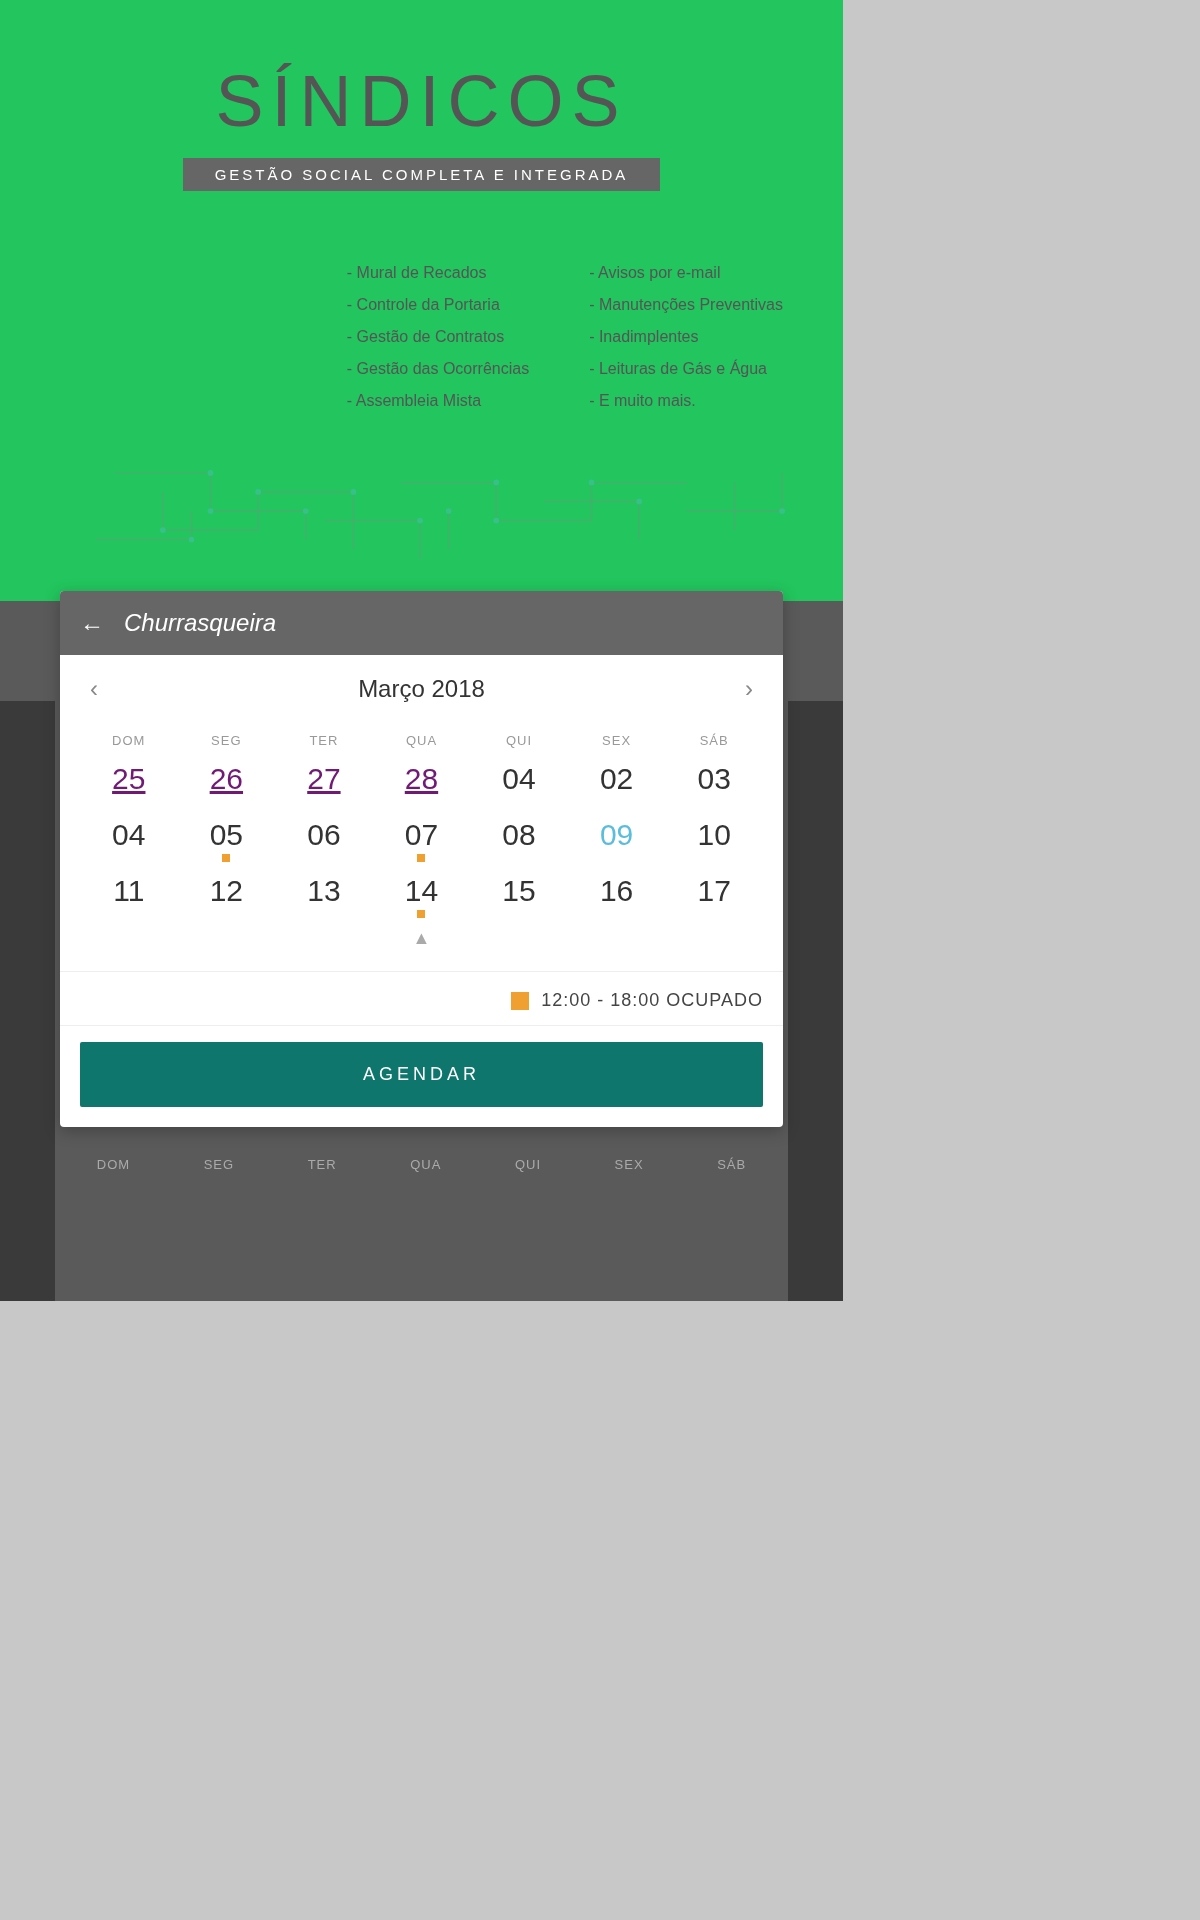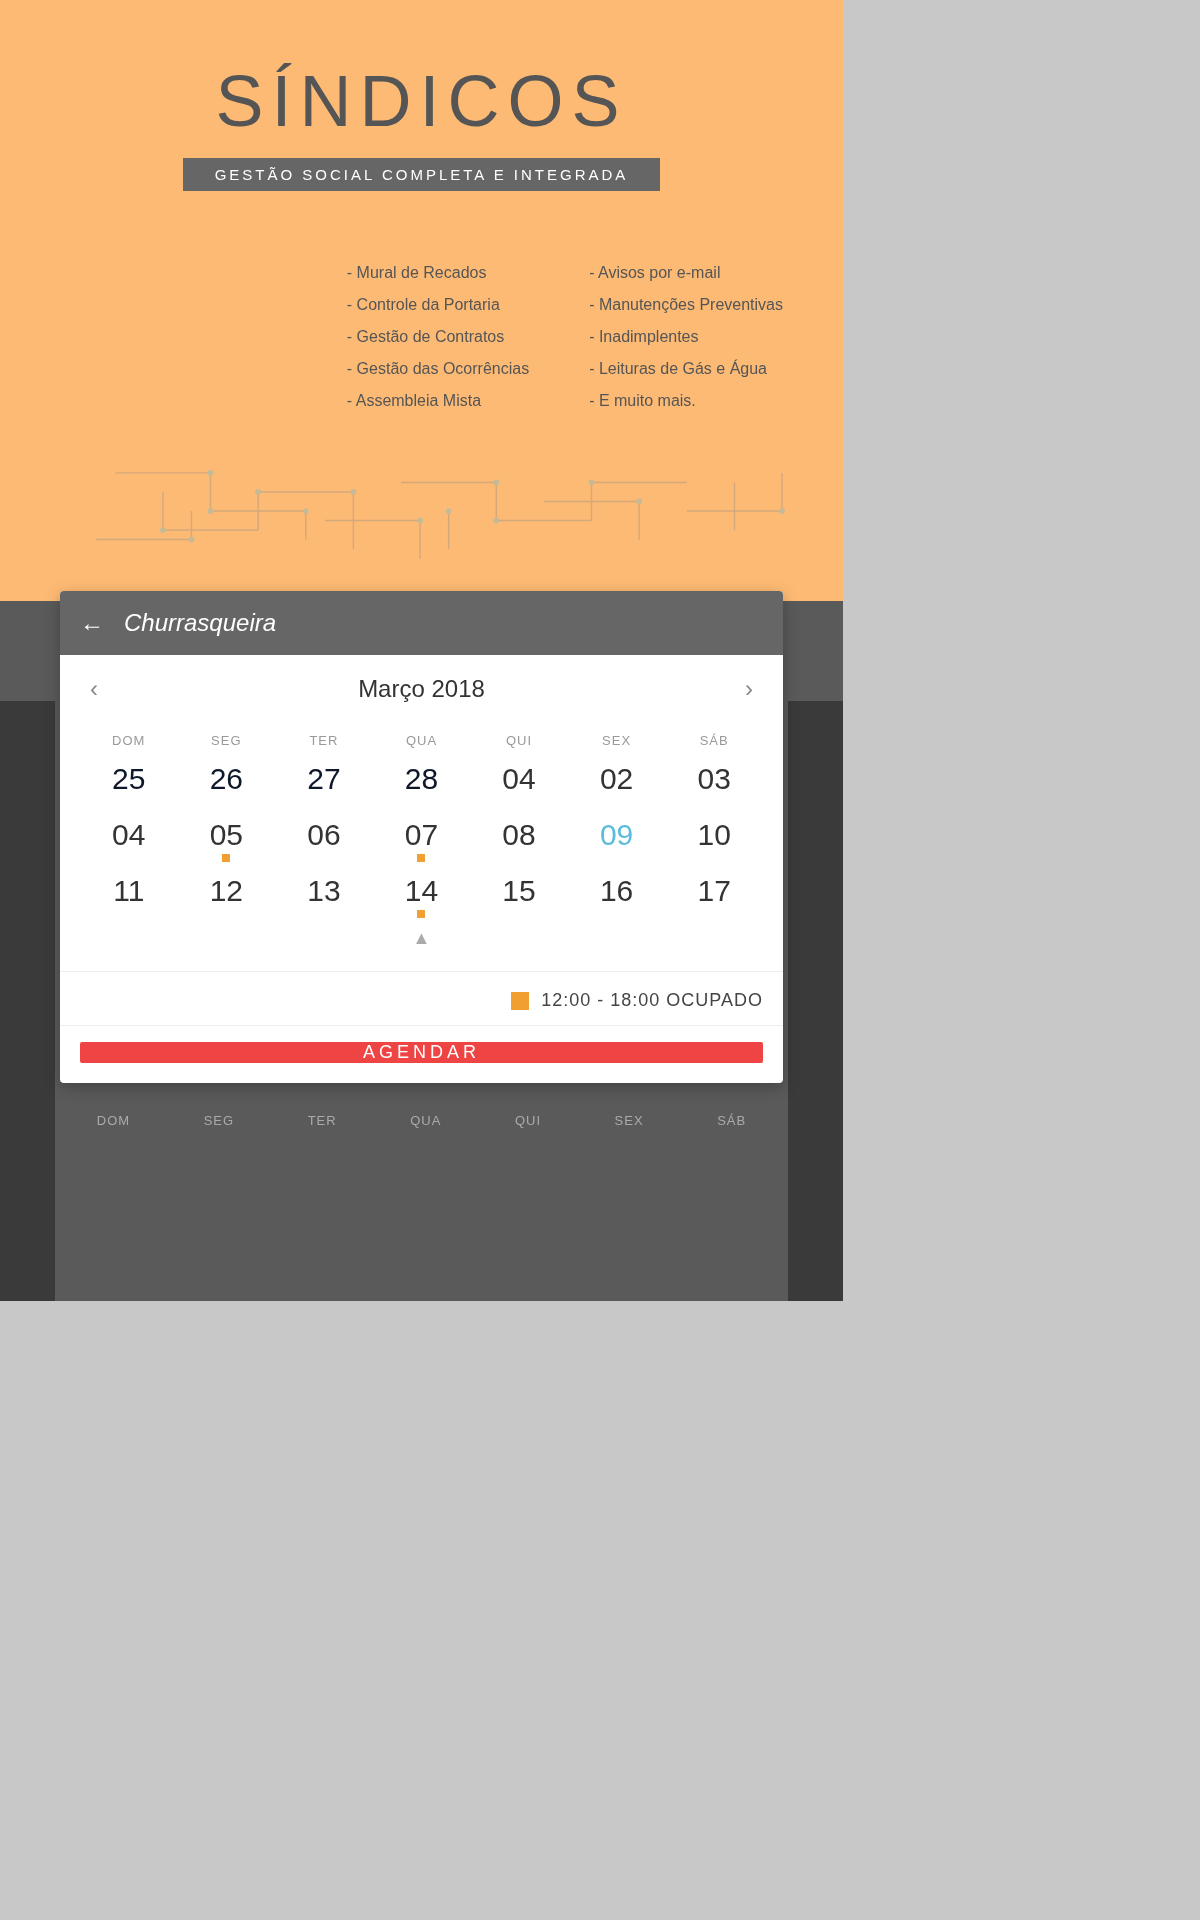--- a/index.html
+++ b/index.html
@@ -8,21 +8,21 @@
       width: 843px;
       min-height: 1920px;
       font-family: 'Helvetica Neue', Arial, sans-serif;
       background: #c8c8c8;
       position: relative;
       overflow-x: hidden;
     }
 
     
     .top-section {
-      background: #fdba74;
+      background: #22c55e;
       padding: 60px 20px 30px 20px;
       position: relative;
       z-index: 1;
     }
 
     .app-title {
       text-align: center;
       font-size: 72px;
       font-weight: 300;
       color: #555;
@@ -166,21 +166,22 @@
 
     .day-num {
       font-size: 30px;
       font-weight: 300;
       color: #333;
       display: block;
       line-height: 1.1;
     }
 
     .day-num.inactive {
-      color: #0f172a;
+      color: #701a75;
+      text-decoration: underline;
     }
 
     .day-num.today {
       color: #5bbcdb;
     }
 
     .day-dot {
       display: block;
       width: 8px;
       height: 8px;
@@ -228,23 +229,24 @@
       font-size: 18px;
     }
 
     
     .agendar-section {
       padding: 16px 20px 20px 20px;
     }
 
     .agendar-btn {
       width: 100%;
-      background: #ef4444;
+      background: #0f766e;
       color: #fff;
       border: none;
+      padding: 22px;
       font-size: 18px;
       letter-spacing: 4px;
       font-weight: 500;
       cursor: pointer;
       border-radius: 2px;
     }
 
     
     .bottom-weekdays {
       display: flex;

